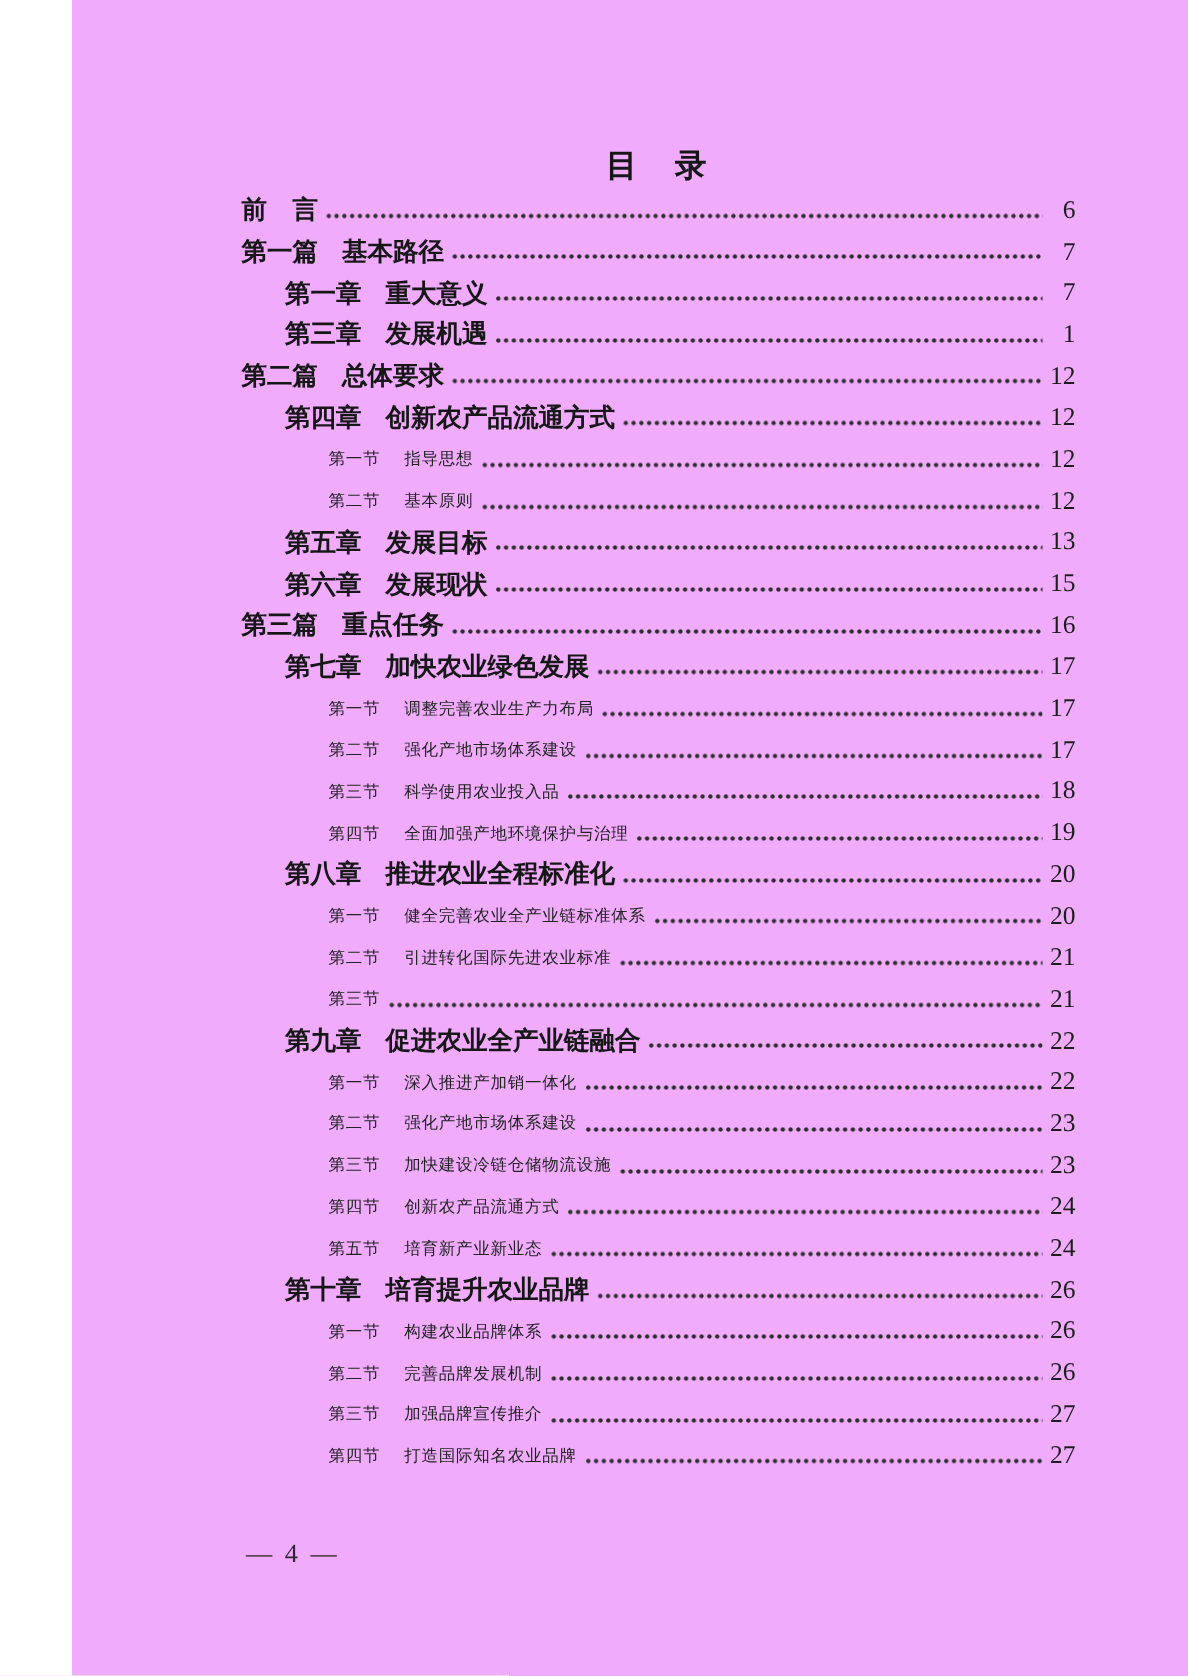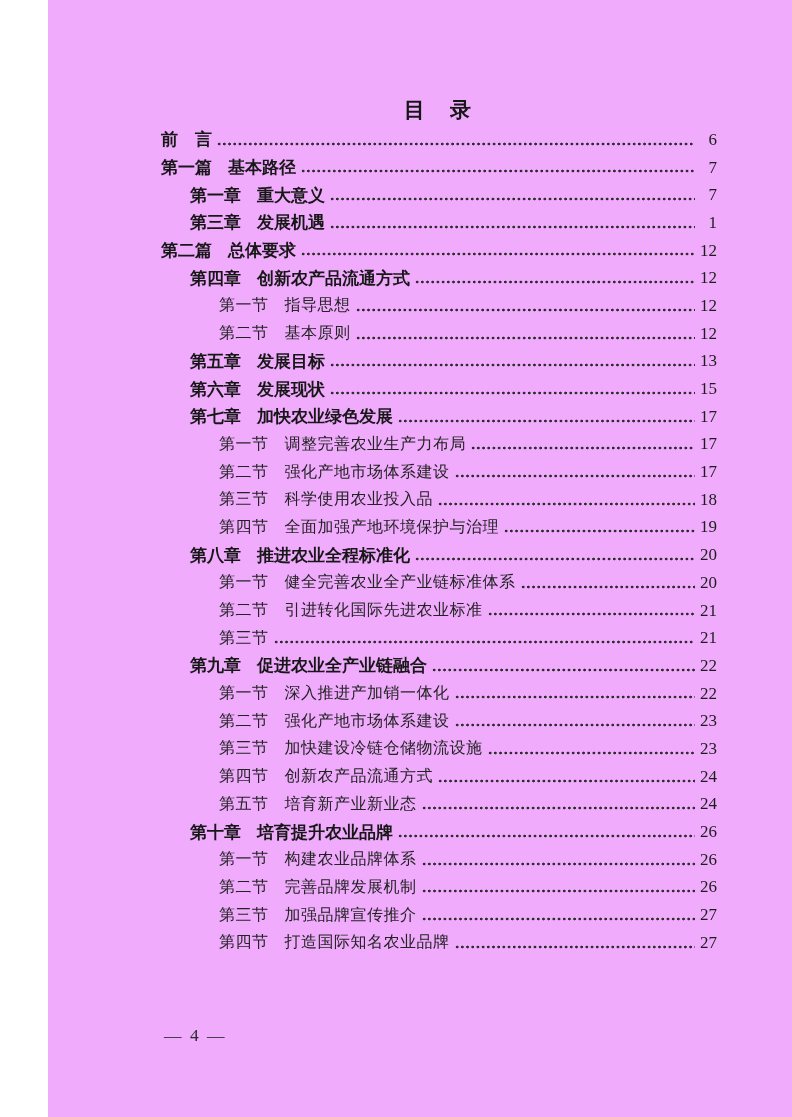--- a/index.html
+++ b/index.html
@@ -53,21 +53,21 @@
   .toc-row.lvl2 { padding-left: 58px; }
   .lvl0 .label, .lvl0 .etitle,
   .lvl1 .label, .lvl1 .etitle {
     font-weight: bold;
     font-size: 17px;
     color: #171717;
   }
   .lvl2 .label, .lvl2 .etitle {
     font-family: "Liberation Serif", serif;
     font-weight: normal;
-    font-size: 16px;
+    font-size: 11px;
     color: #232323;
     letter-spacing: 0.5px;
   }
   .etitle { margin-left: 16px; }
   .leader {
     flex: 1;
     height: 6px;
     align-self: flex-end;
     margin: 0 4px 7px 5px;
     background-image: radial-gradient(circle at 2.2px 3px, #2d2d2d 1.15px, transparent 1.7px);
@@ -155,20 +155,26 @@
         <span class="etitle">发展目标</span>
         <span class="leader"></span>
         <span class="pagenum">13</span>
       </div>
       <div class="toc-row lvl1">
         <span class="label">第六章</span>
         <span class="etitle">发展现状</span>
         <span class="leader"></span>
         <span class="pagenum">15</span>
       </div>
+      <div class="toc-row lvl0">
+        <span class="label">第三篇</span>
+        <span class="etitle">重点任务</span>
+        <span class="leader"></span>
+        <span class="pagenum">16</span>
+      </div>
       <div class="toc-row lvl1">
         <span class="label">第七章</span>
         <span class="etitle">加快农业绿色发展</span>
         <span class="leader"></span>
         <span class="pagenum">17</span>
       </div>
       <div class="toc-row lvl2">
         <span class="label">第一节</span>
         <span class="etitle">调整完善农业生产力布局</span>
         <span class="leader"></span>

